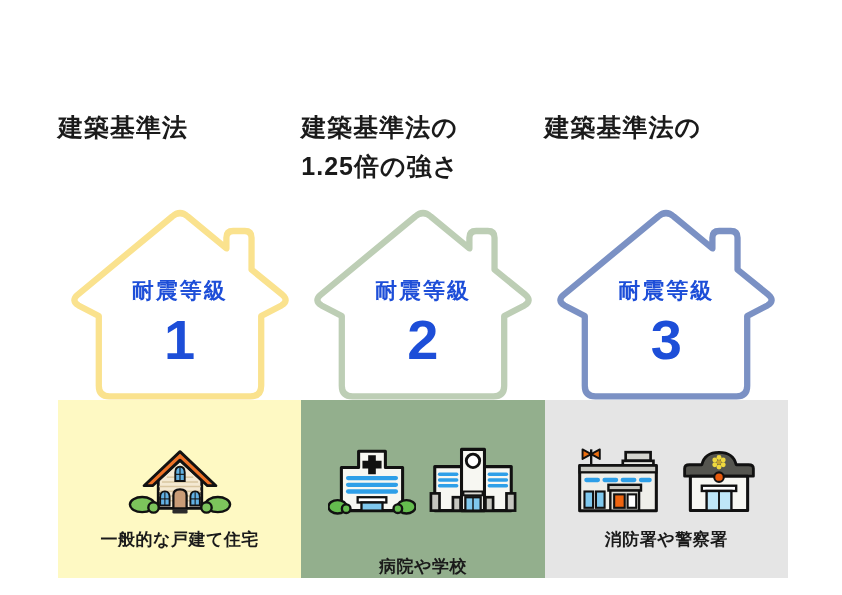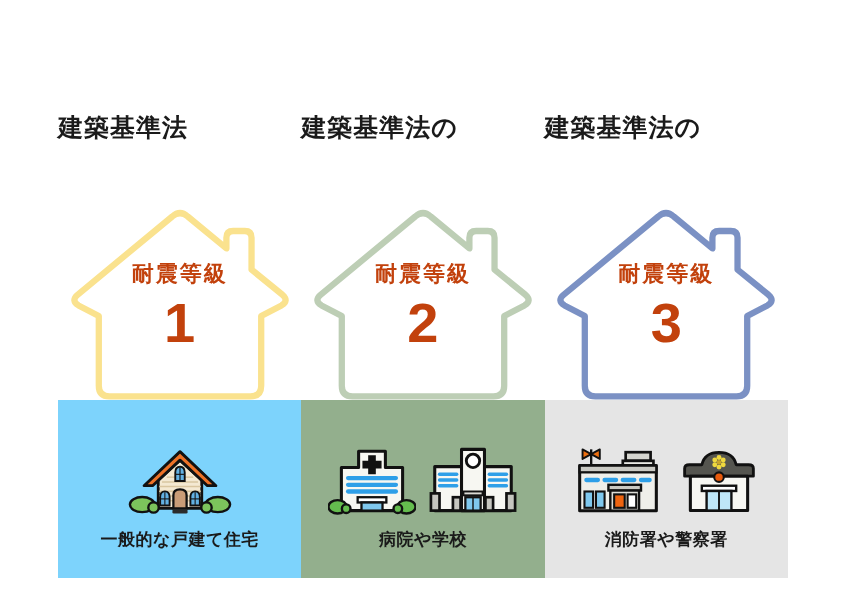--- a/index.html
+++ b/index.html
@@ -15,22 +15,22 @@
   .header {
     position:absolute; top:108px; width:100%; 
     font-size:25px; font-weight:bold; line-height:1.55; color:#1a1a1a;
     letter-spacing:1px; z-index:1;
   }
   .house-svg {
     position:absolute; top:202px; left:50%; transform:translateX(-50%);
     z-index:3;
   }
   .grade {
-    position:absolute; top:259px; width:100%; text-align:center;
-    color:#c2410c; z-index:4;
+    position:absolute; top:276px; width:100%; text-align:center;
+    color:#1d4ed8; z-index:4;
   }
   .grade-label { font-size:22px; font-weight:bold; letter-spacing:2px; }
   .grade-number { font-size:56px; font-weight:bold; line-height:1; margin-top:6px; }
 
   .panel {
     position:absolute; top:400px; left:0; width:100%; height:178px;
     display:flex; flex-direction:column; align-items:center; z-index:2;
   }
   .icon-row {
     margin-top:38px; height:82px; display:flex; align-items:flex-end; gap:13px;
@@ -52,21 +52,21 @@
 
     <svg class="house-svg" width="232" height="203" viewBox="0 0 240 210">
       <path d="M36,118 L36,190 Q36,201 47,201 L193,201 Q204,201 204,190 L204,118 L225,107 Q233,102 226,96 L194,70 L194,37 Q194,30 187,30 L175,30 Q168,30 168,37 L168,48 L128,15 Q120,8 112,15 L14,96 Q7,102 15,107 Z" fill="#ffffff" stroke-width="6.5" stroke-linejoin="round" stroke="#FAE28E"></path>
     </svg>
 
     <div class="grade">
       <div class="grade-label">耐震等級</div>
       <div class="grade-number">1</div>
     </div>
 
-    <div class="panel" style="background-color: #7dd3fc;">
+    <div class="panel" style="background-color: #fef9c3;">
       <div class="icon-row">
 
         <svg width="104" height="80" viewBox="0 0 110 80">
           <path d="M32,70 L32,40 L55,19 L78,40 L78,70 Z" fill="#F4E9D2" stroke="#111" stroke-width="3" stroke-linejoin="round"></path>
           <g stroke="#D9C6A0" stroke-width="1.6">
             <line x1="41" y1="37" x2="69" y2="37"></line>
             <line x1="36" y1="42" x2="74" y2="42"></line>
             <line x1="33" y1="47" x2="77" y2="47"></line>
             <line x1="33" y1="52" x2="77" y2="52"></line>
             <line x1="33" y1="57" x2="77" y2="57"></line>
@@ -90,32 +90,33 @@
           <rect x="47" y="71" width="16" height="4.5" rx="1.5" fill="#2b2b2b"></rect>
         </svg>
       </div>
       <div class="caption">一般的な戸建て住宅</div>
     </div>
   </div>
 
   <div class="column col-1">
     <div class="header">
       <div>建築基準法の</div>
+      <div>1.25倍の強さ</div>
     </div>
 
     <svg class="house-svg" width="232" height="203" viewBox="0 0 240 210">
       <path d="M36,118 L36,190 Q36,201 47,201 L193,201 Q204,201 204,190 L204,118 L225,107 Q233,102 226,96 L194,70 L194,37 Q194,30 187,30 L175,30 Q168,30 168,37 L168,48 L128,15 Q120,8 112,15 L14,96 Q7,102 15,107 Z" fill="#ffffff" stroke-width="6.5" stroke-linejoin="round" stroke="#BDCEB5"></path>
     </svg>
 
     <div class="grade">
       <div class="grade-label">耐震等級</div>
       <div class="grade-number">2</div>
     </div>
 
-    <div class="panel" style="background-color: rgb(147, 175, 141);">
+    <div class="panel" style="background-color: rgb(147, 175, 141); gap: 27px;">
       <div class="icon-row">
 
         <svg width="88" height="80" viewBox="0 0 92 80">
           <path d="M14,72 L14,27 L32,27 L32,10 L60,10 L60,27 L78,27 L78,72 Z" fill="#F7F7F2" stroke="#111" stroke-width="3.2" stroke-linejoin="round"></path>
           <path d="M42,14 h8 v6 h6 v8 h-6 v6 h-8 v-6 h-6 v-8 h6 Z" fill="#111"></path>
           <g stroke="#2E9FE8" stroke-width="4.5" stroke-linecap="round">
             <line x1="21" y1="38" x2="71" y2="38"></line>
             <line x1="21" y1="45" x2="71" y2="45"></line>
             <line x1="21" y1="52" x2="71" y2="52"></line>
           </g>

